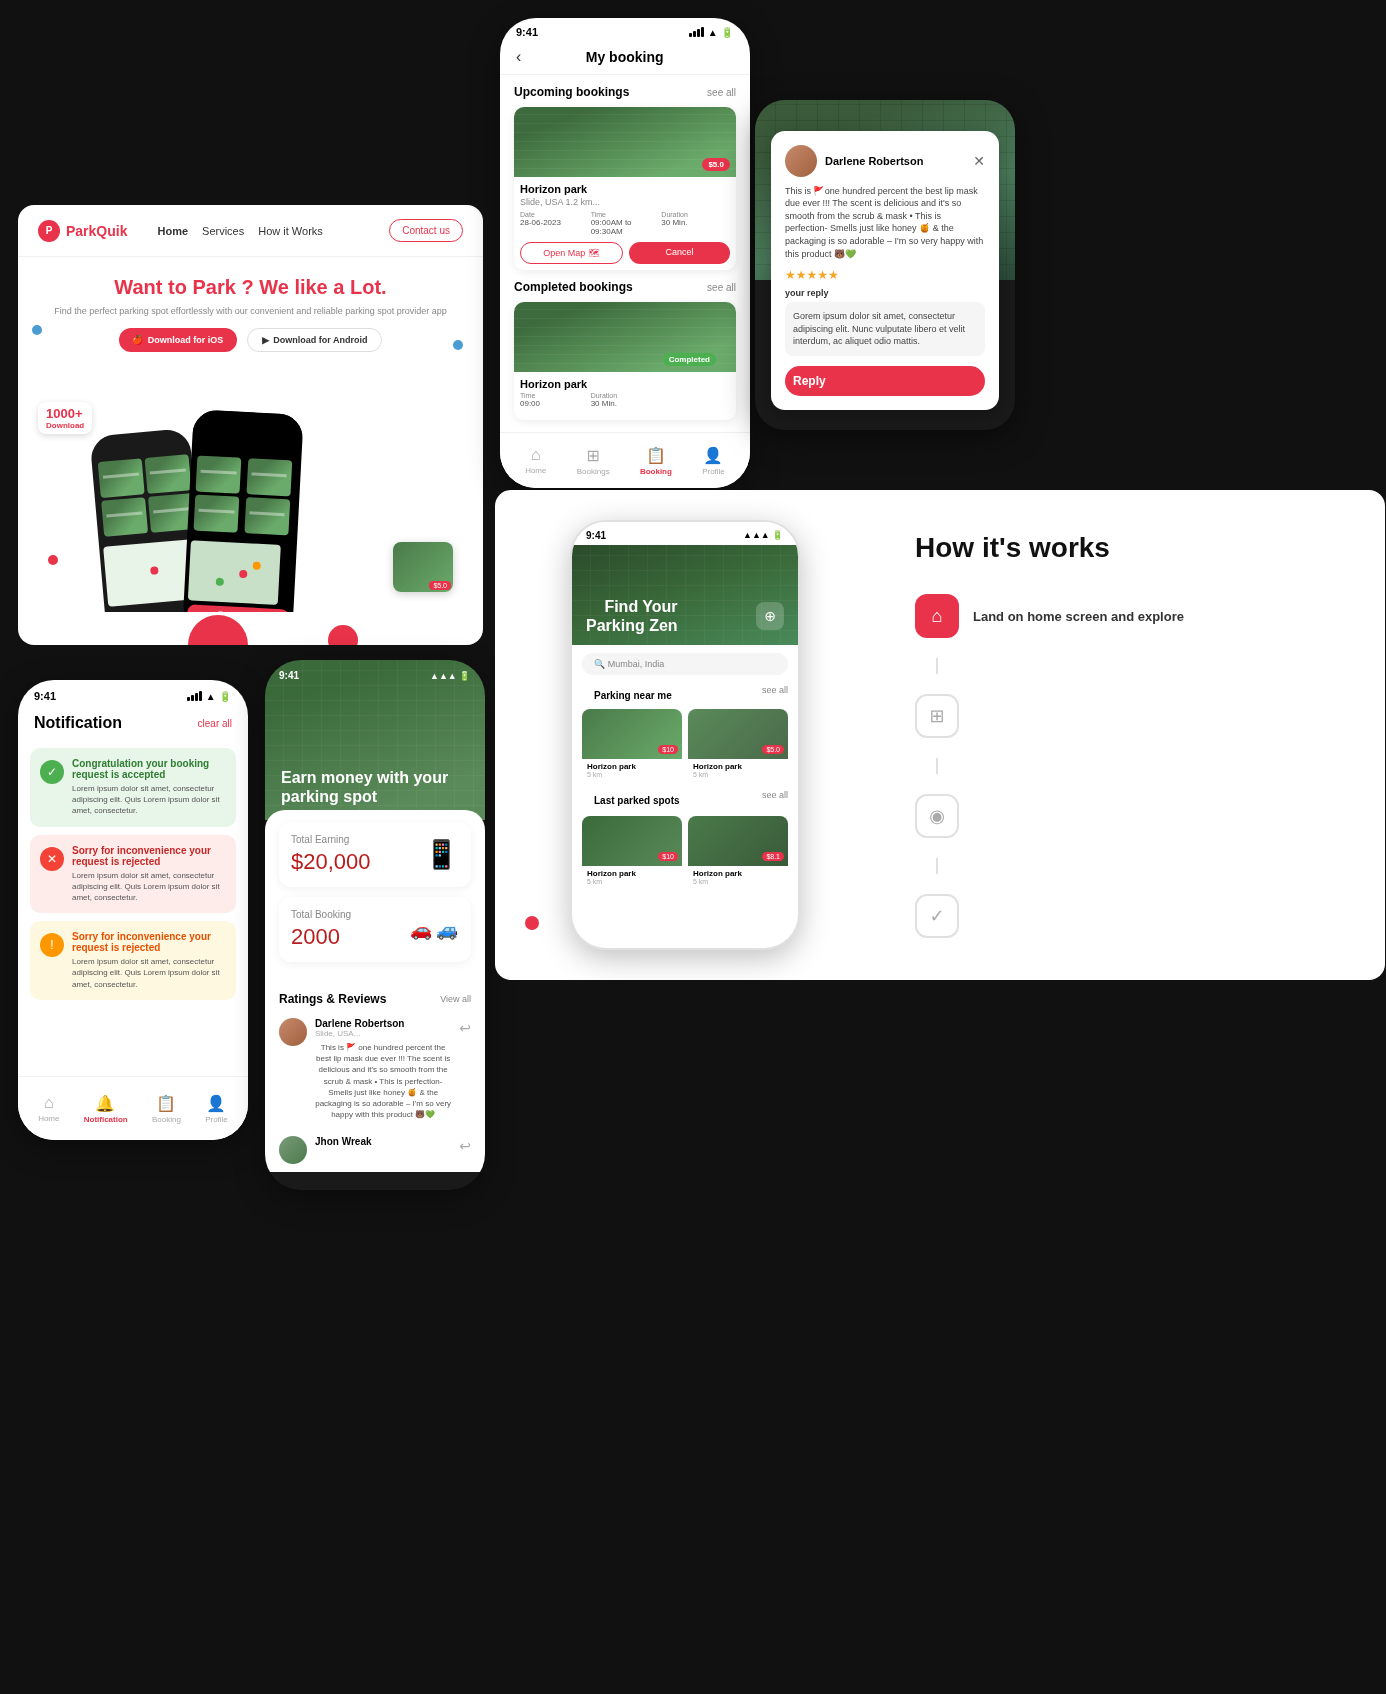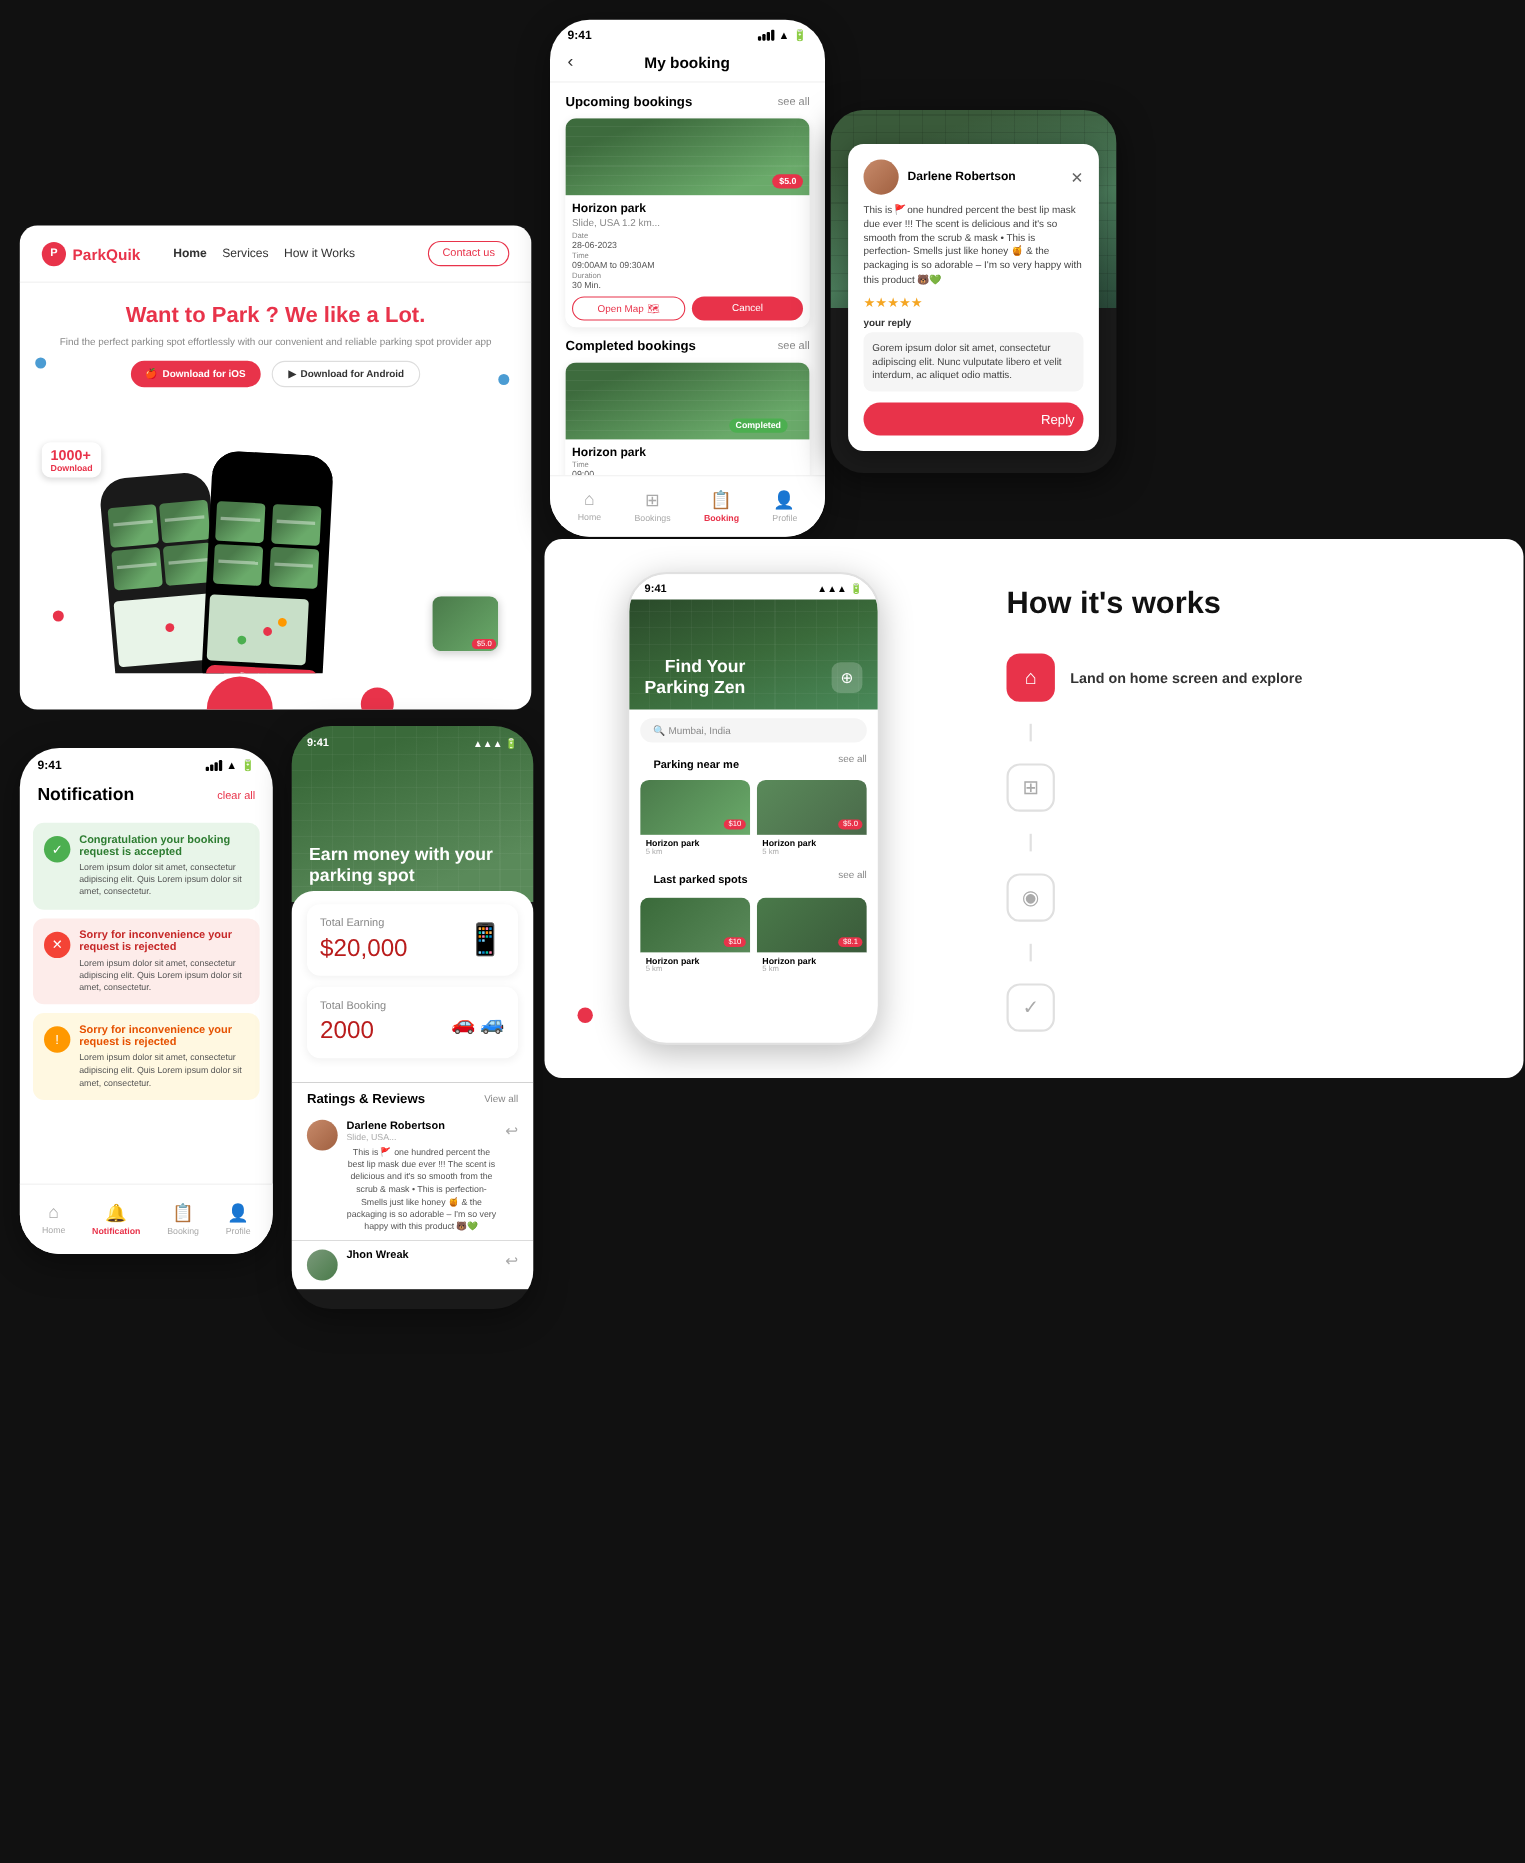--- a/index.html
+++ b/index.html
@@ -285,21 +285,21 @@
       background: #4caf50;
       color: #fff;
       font-size: 8px;
       font-weight: 700;
       padding: 2px 6px;
       border-radius: 10px;
     }
     .parking-info { padding: 6px; background: #fff; }
     .parking-name { font-size: 11px; font-weight: 700; margin-bottom: 2px; }
     .parking-location { font-size: 9px; color: #888; margin-bottom: 4px; }
-    .booking-details { display: grid; grid-template-columns: 1fr; gap: 2px; margin-bottom: 6px; }
+    .booking-details { display: grid; grid-template-columns: 1fr 1fr 1fr; gap: 2px; margin-bottom: 6px; }
     .detail-item { font-size: 8px; color: #555; }
     .detail-label { color: #888; font-size: 7px; }
     .booking-actions { display: flex; gap: 6px; }
     .btn-open-map {
       flex: 1;
       padding: 5px;
       border: 1.5px solid #e8334a;
       border-radius: 16px;
       font-size: 9px;
       color: #e8334a;
@@ -446,23 +446,23 @@
       margin-bottom: 10px;
     }
     .reply-btn {
       width: 100%;
       background: #e8334a;
       color: #fff;
       border: none;
       border-radius: 20px;
       padding: 8px;
       font-size: 12px;
-      font-weight: 400;
+      font-weight: 700;
       cursor: pointer;
-      text-align: right;
+      text-align: left;
     }
 
     
     .notification-section {
       position: absolute;
       top: 680px;
       left: 18px;
       width: 230px;
       height: 460px;
       background: #fff;

